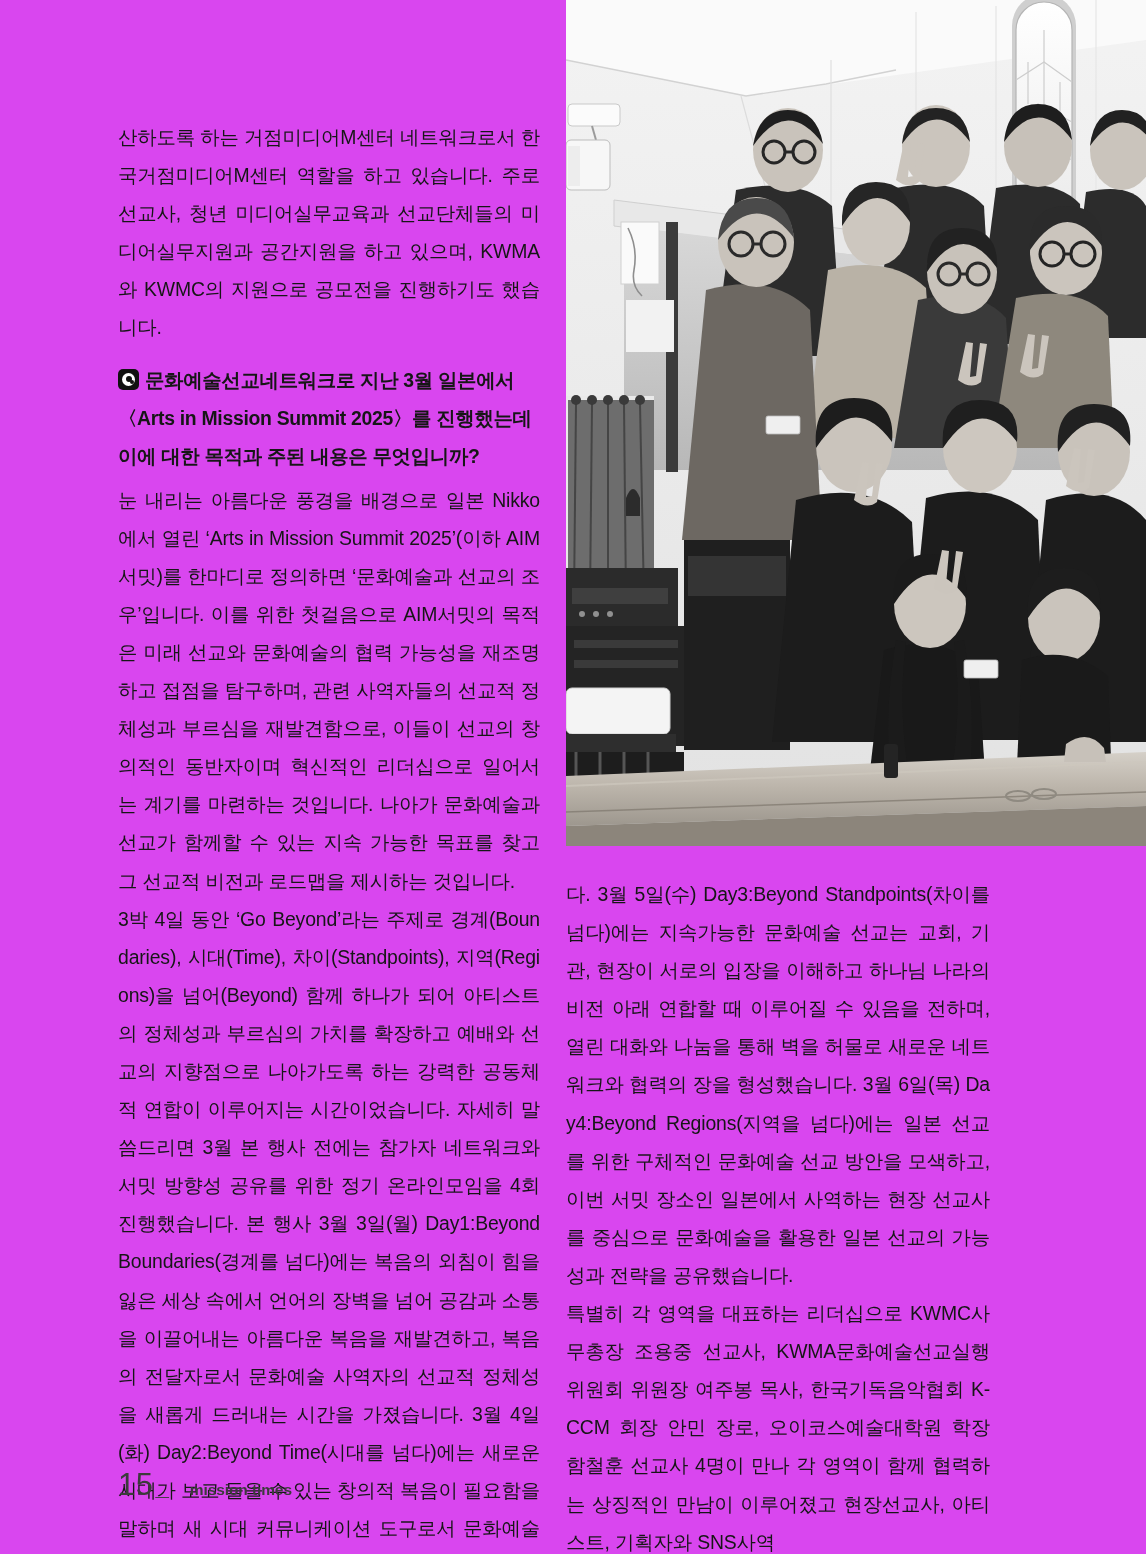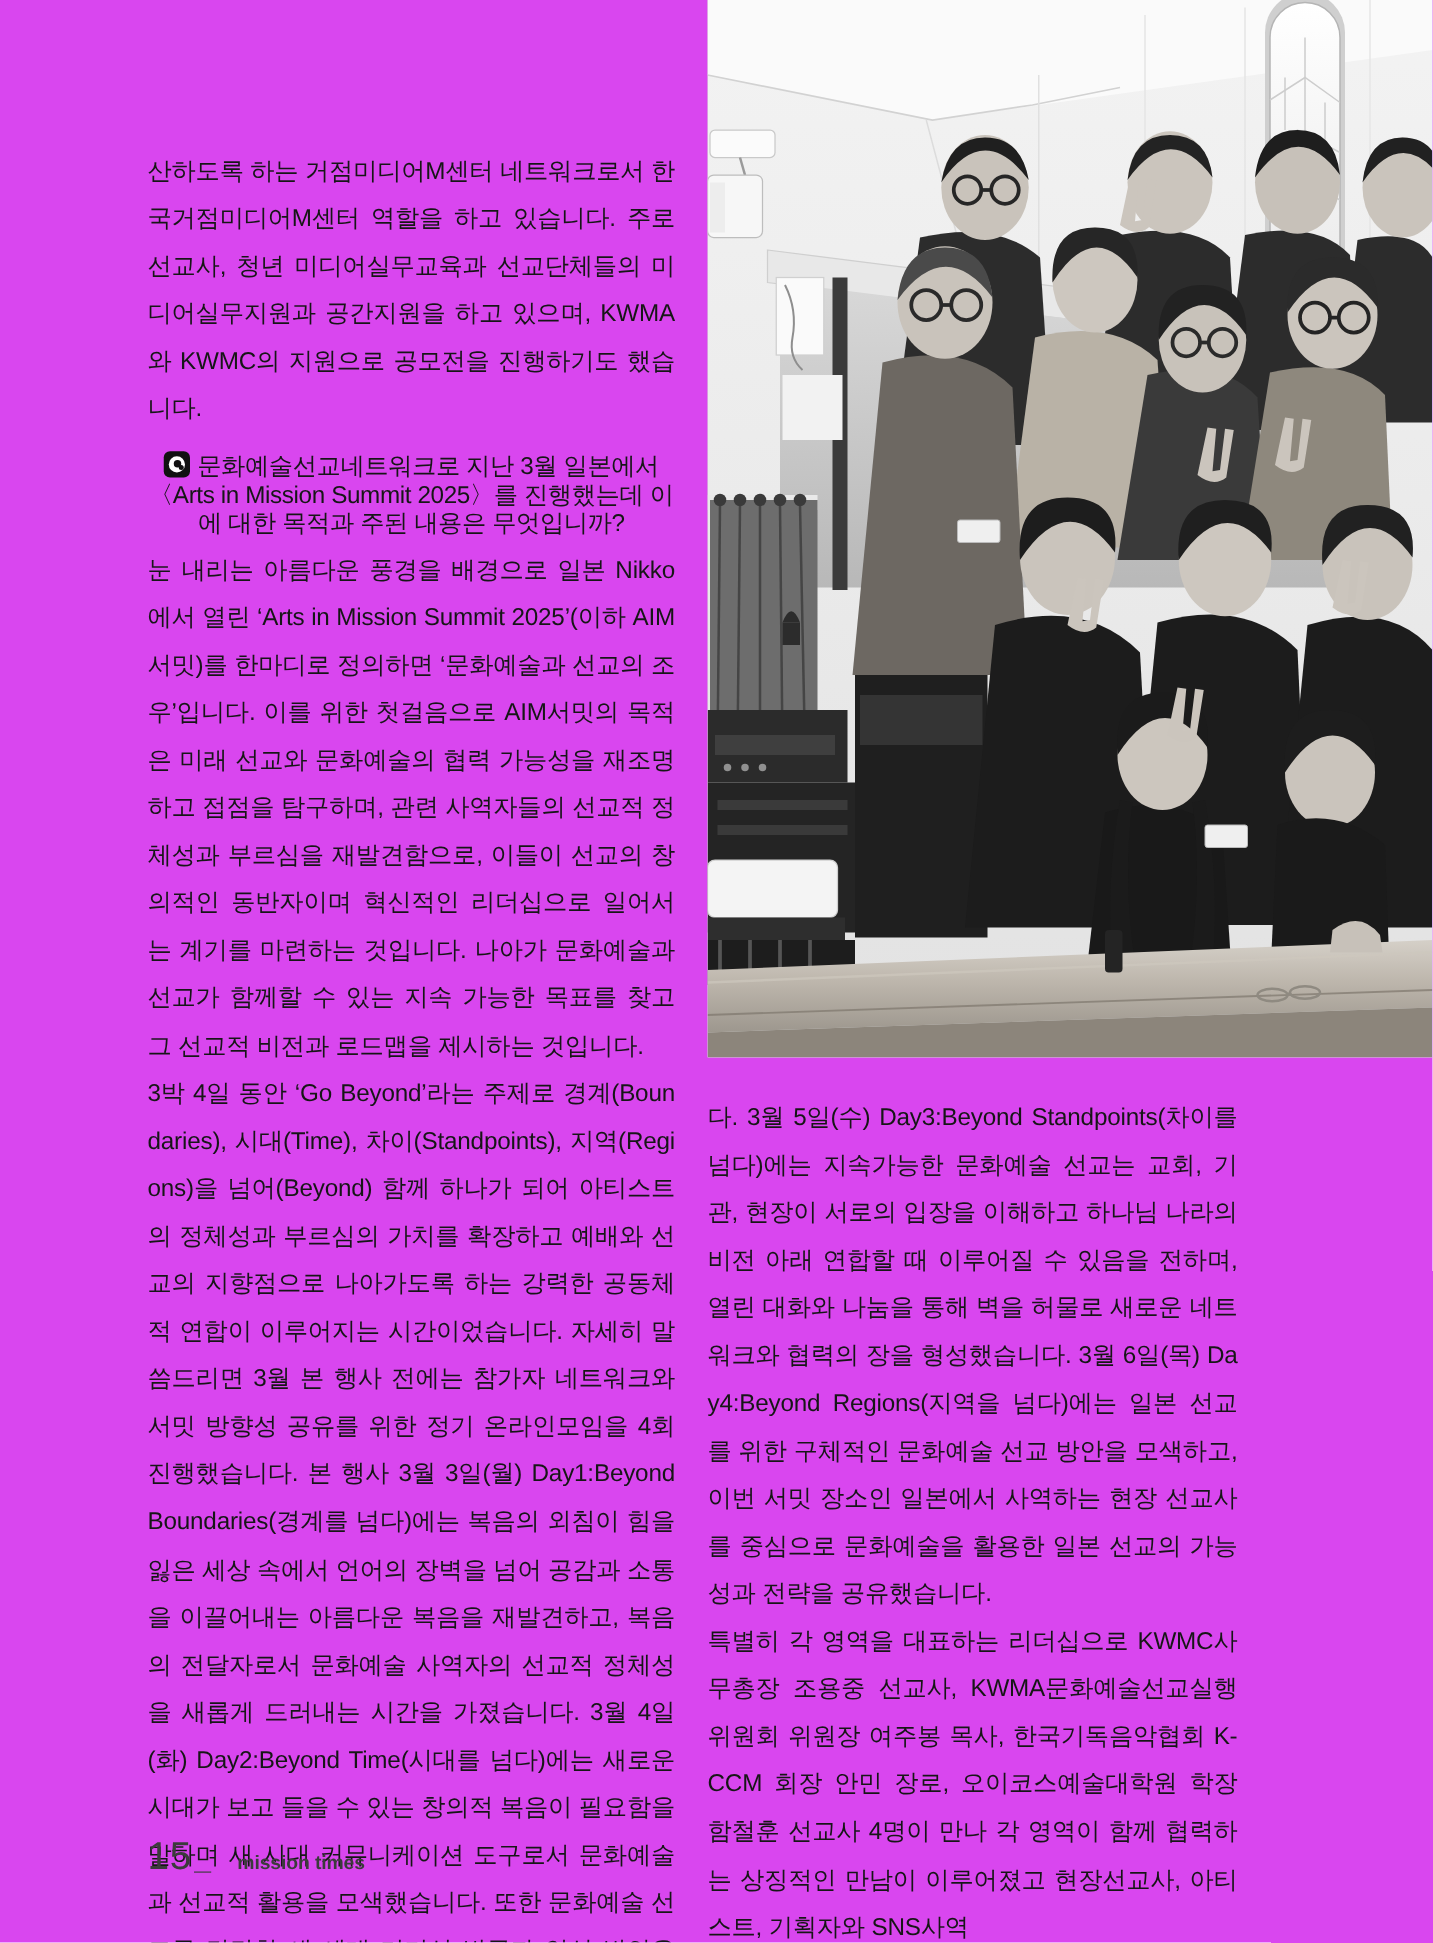--- a/index.html
+++ b/index.html
@@ -51,25 +51,25 @@
   #col-right {
     left: 566px;
     top: 875px;
     width: 424px;
   }
   .para { margin: 0; }
   .para + .para { margin-top: 0; }
 
   
   .qblock {
-    font-weight: normal;
+    font-weight: bold;
     margin: 14px 0 6px 0;
-    line-height: 23px;
+    line-height: 38px;
     letter-spacing: -0.3px;
-    text-align: center;
+    text-align: left;
   }
   .q-icon {
     display: inline-block;
     width: 21px;
     height: 21px;
     border-radius: 5px;
     background: #111111;
     position: relative;
     vertical-align: -3px;
     margin-right: 6px;

